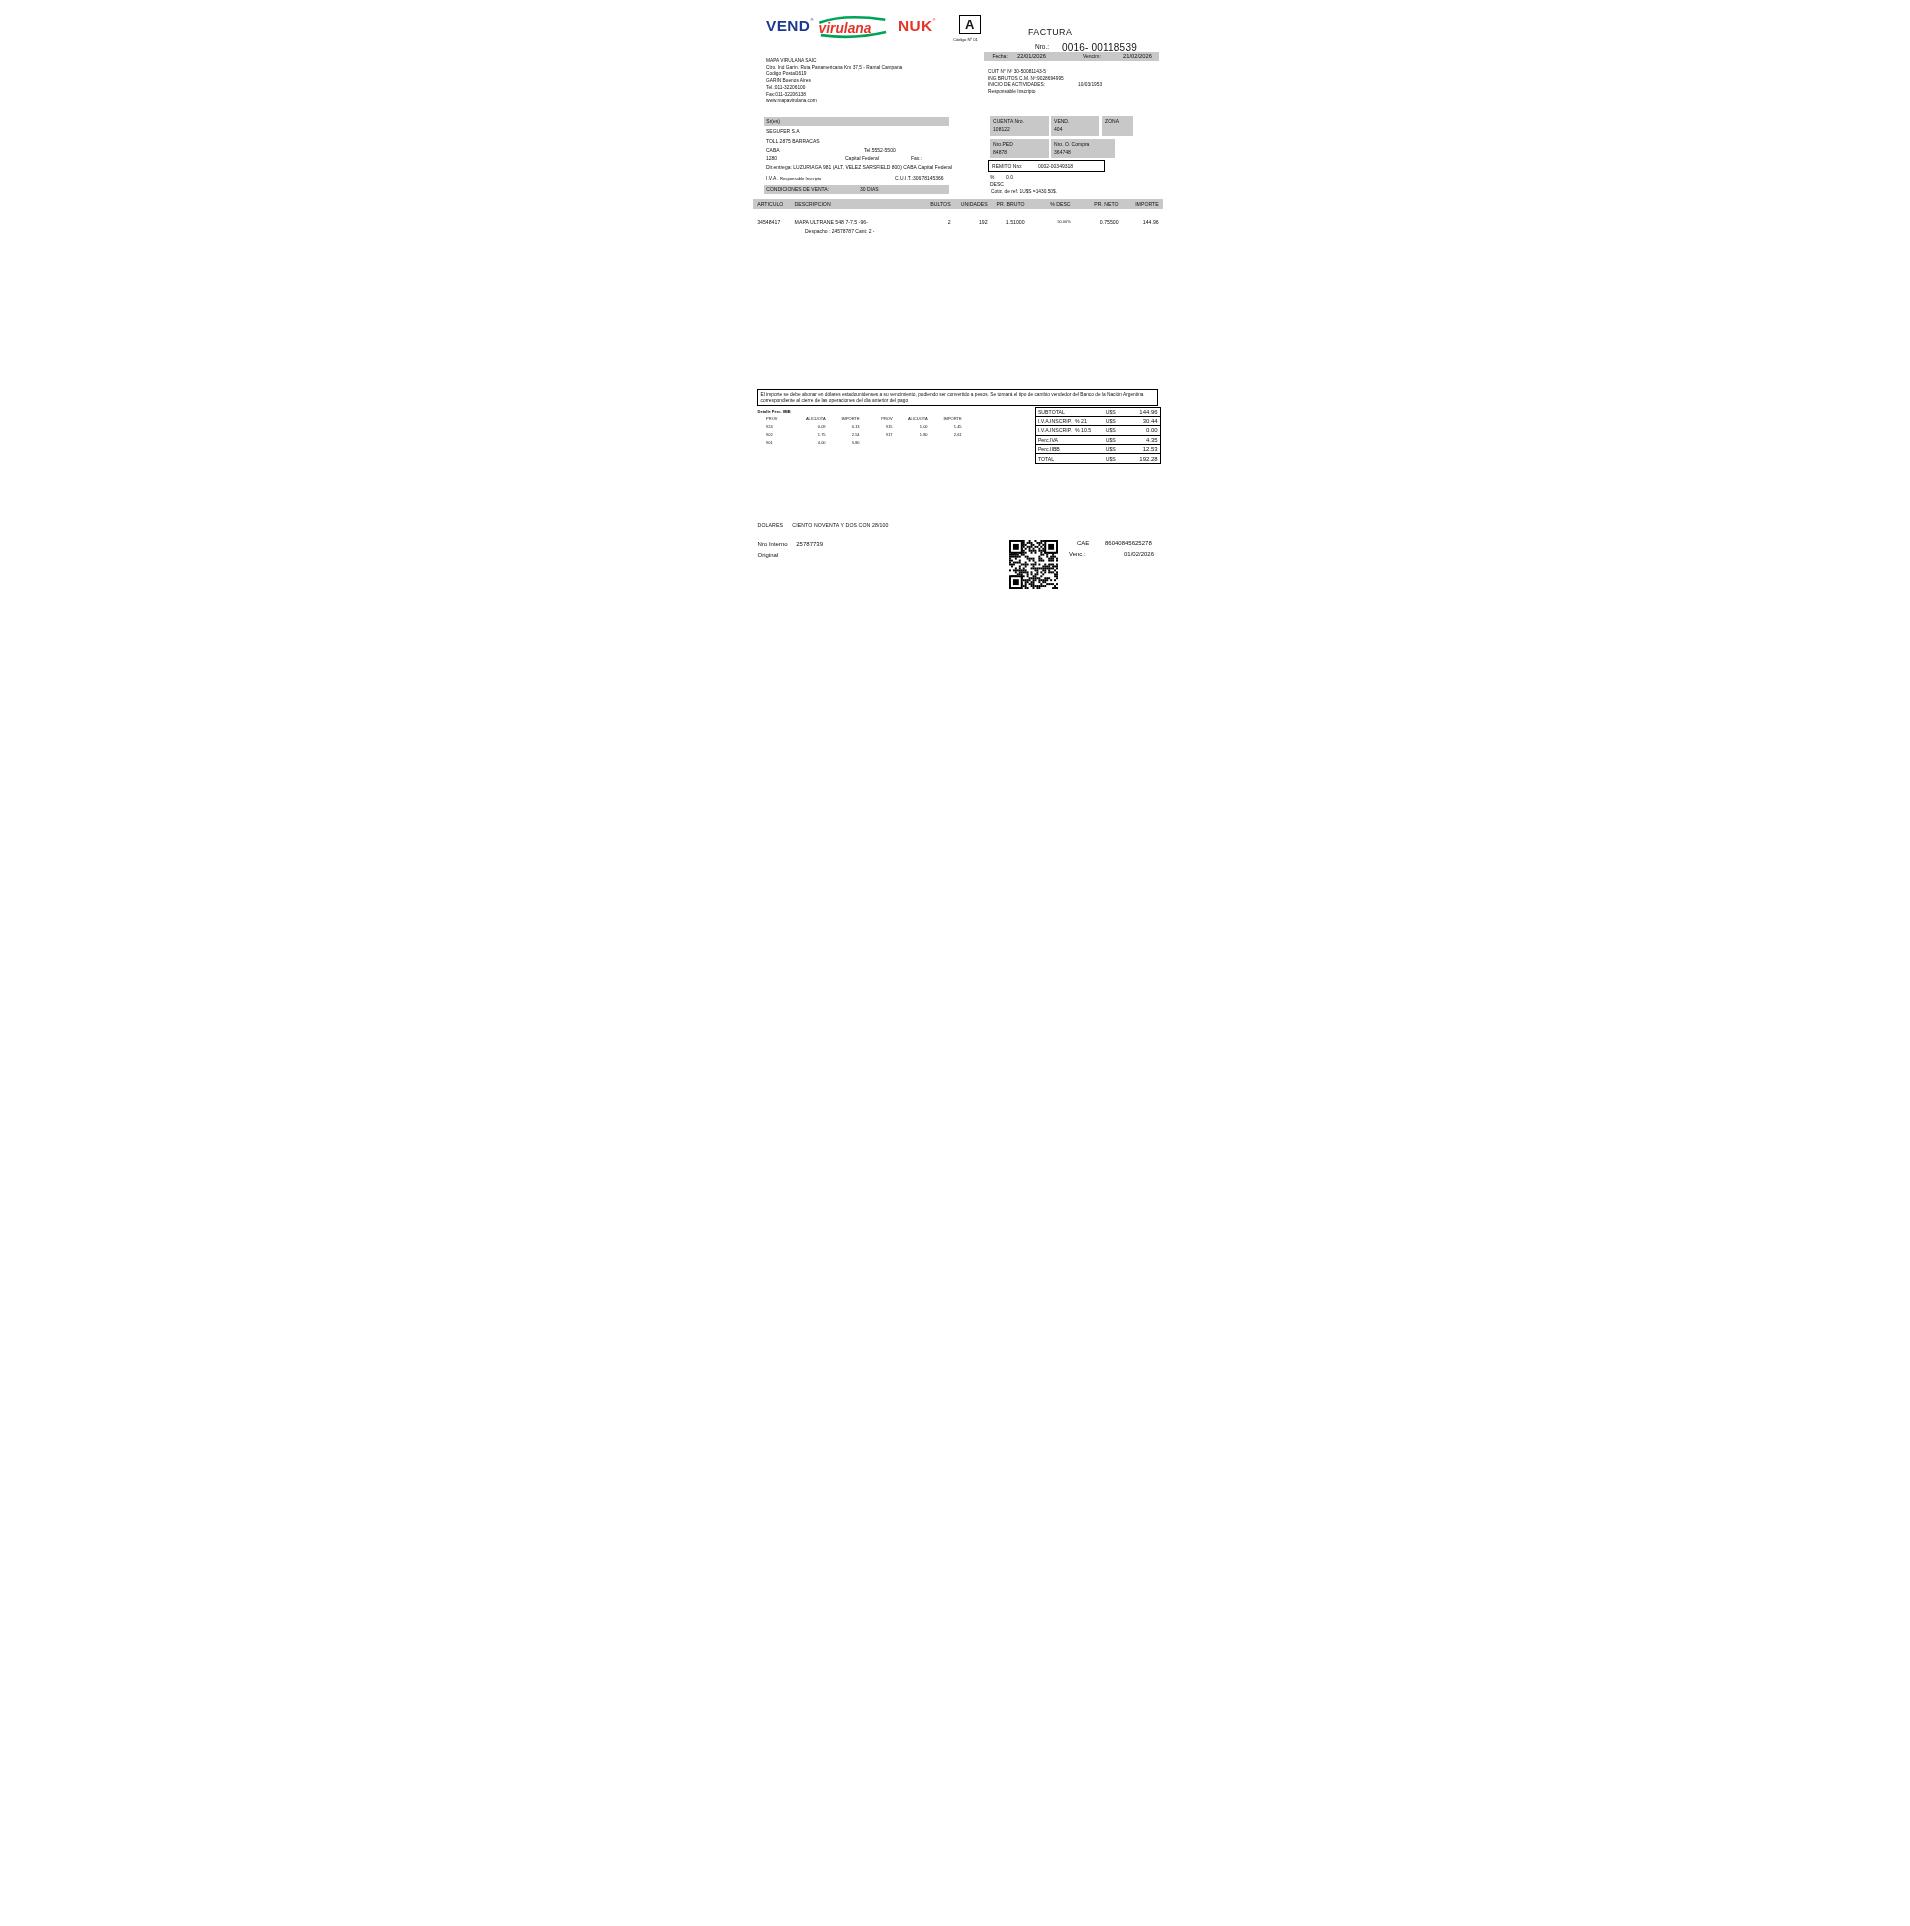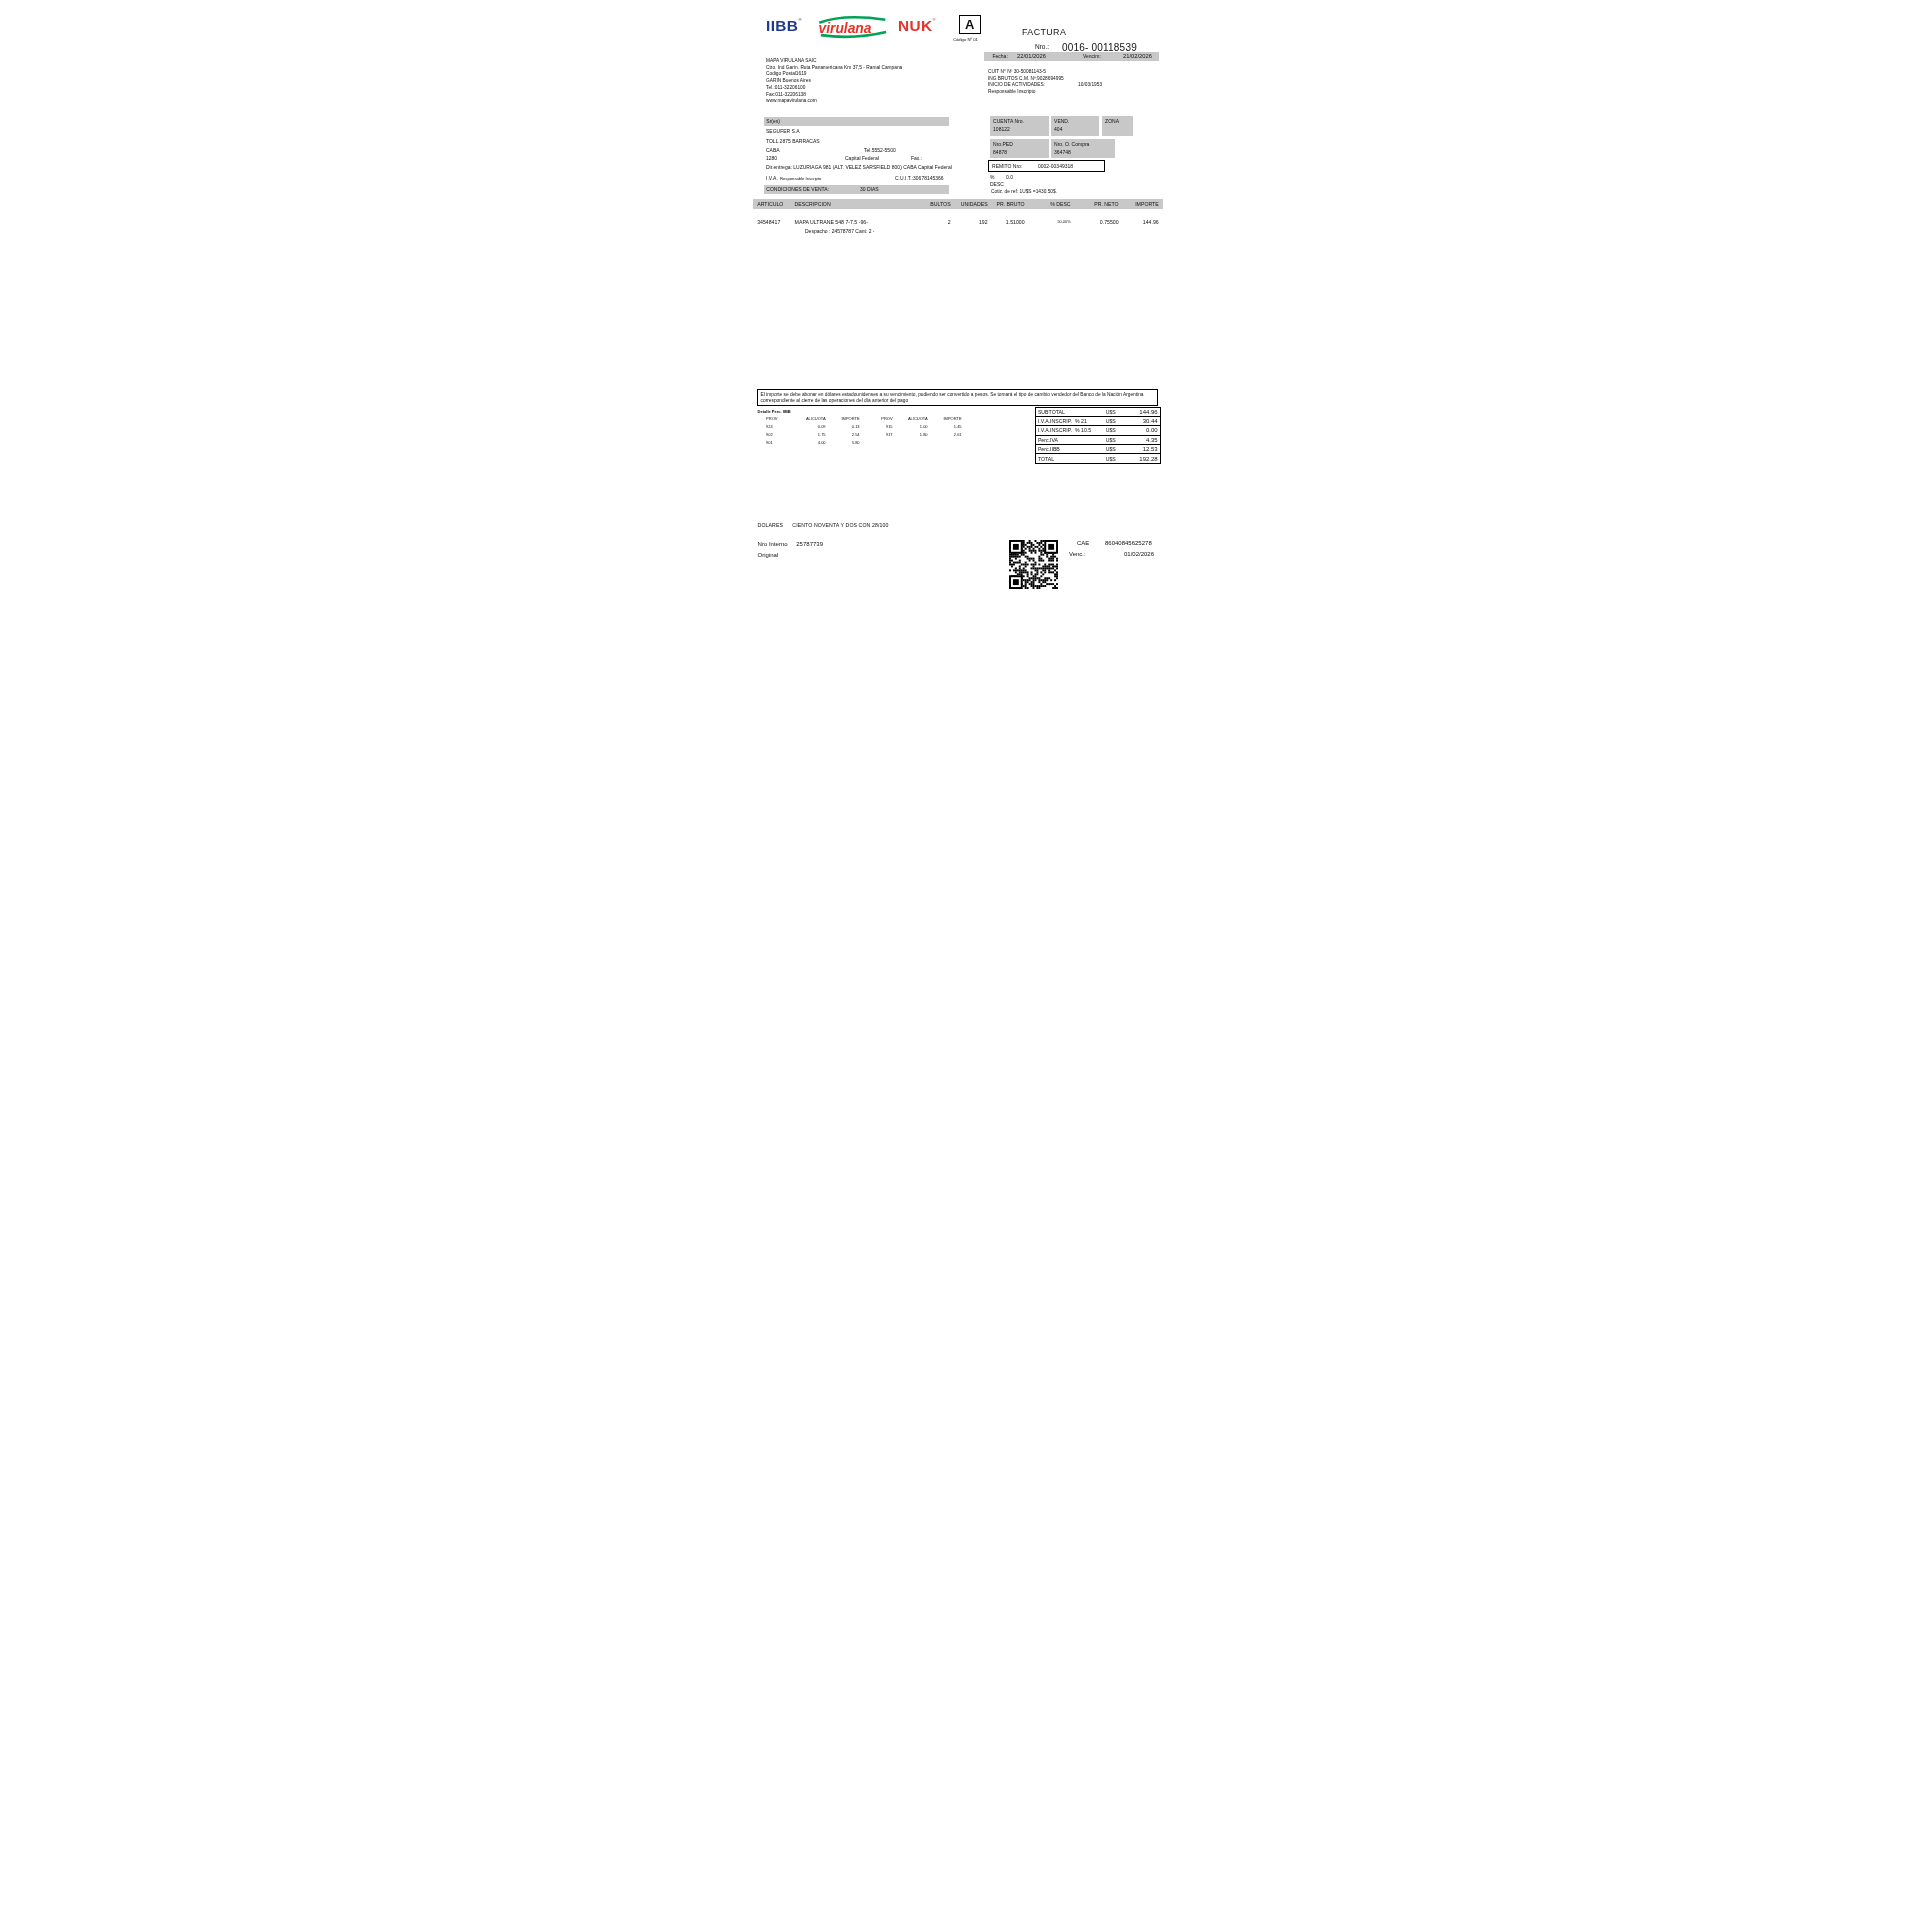--- a/index.html
+++ b/index.html
@@ -90,38 +90,38 @@
   .totals-row .val { width:28px; text-align:right; font-size:6px; }
 
   .footer-words { font-size:5.2px; letter-spacing:0.1px; }
   .footer-big { font-size:6px; }
 </style>
 </head>
 <body>
 
 <div class="page">
 
-  <div class="abs logo-mapa" style="left:23px; top:17px;"><span>IIBB</span><sup>®</sup></div>
+  <div class="abs logo-mapa" style="left:23px; top:17px;"><span>VEND</span><sup>®</sup></div>
 
   <div class="abs" style="left:74px; top:14.6px;">
     <svg width="71" height="24" viewBox="0 0 185 62">
       <path d="M6,20 Q70,-4 178,12" stroke="#00a356" stroke-width="7" fill="none"></path>
       <text x="4" y="46" font-family="Liberation Sans, sans-serif" font-style="italic" font-weight="bold" font-size="36" fill="#e63329">virulana</text>
       <path d="M10,52 Q95,64 180,44" stroke="#00a356" stroke-width="7" fill="none"></path>
     </svg>
   </div>
 
   <div class="abs logo-nuk" style="left:155px; top:17px;"><span>NUK</span><sup>®</sup></div>
 
   <div class="abs code-box" style="left:216px; top:15.4px;">
       <span>A</span>
     </div>
   <div class="abs t11" style="left:210px; top:37px;">Código Nº 01</div>
 
-  <div class="abs factura-title" style="left:279px; top:27px;">FACTURA</div>
+  <div class="abs factura-title" style="left:285px; top:27px;">FACTURA</div>
   <div class="abs nro-label" style="left:292px; top:43px;">Nro.:</div>
   <div class="abs nro-value" style="left:319px; top:42px;">0016- 00118539</div>
 
   <div class="abs bar fecha-bar" style="left:241px; top:52px;">
     <span class="t13" style="left:8.5px;">Fecha:</span>
     <span class="t15" style="left:33px; top:0.8px;">22/01/2026</span>
     <span class="t13" style="left:99px;">Vencim:</span>
     <span class="t15" style="left:139px; top:0.8px;">21/02/2026</span>
   </div>
 

